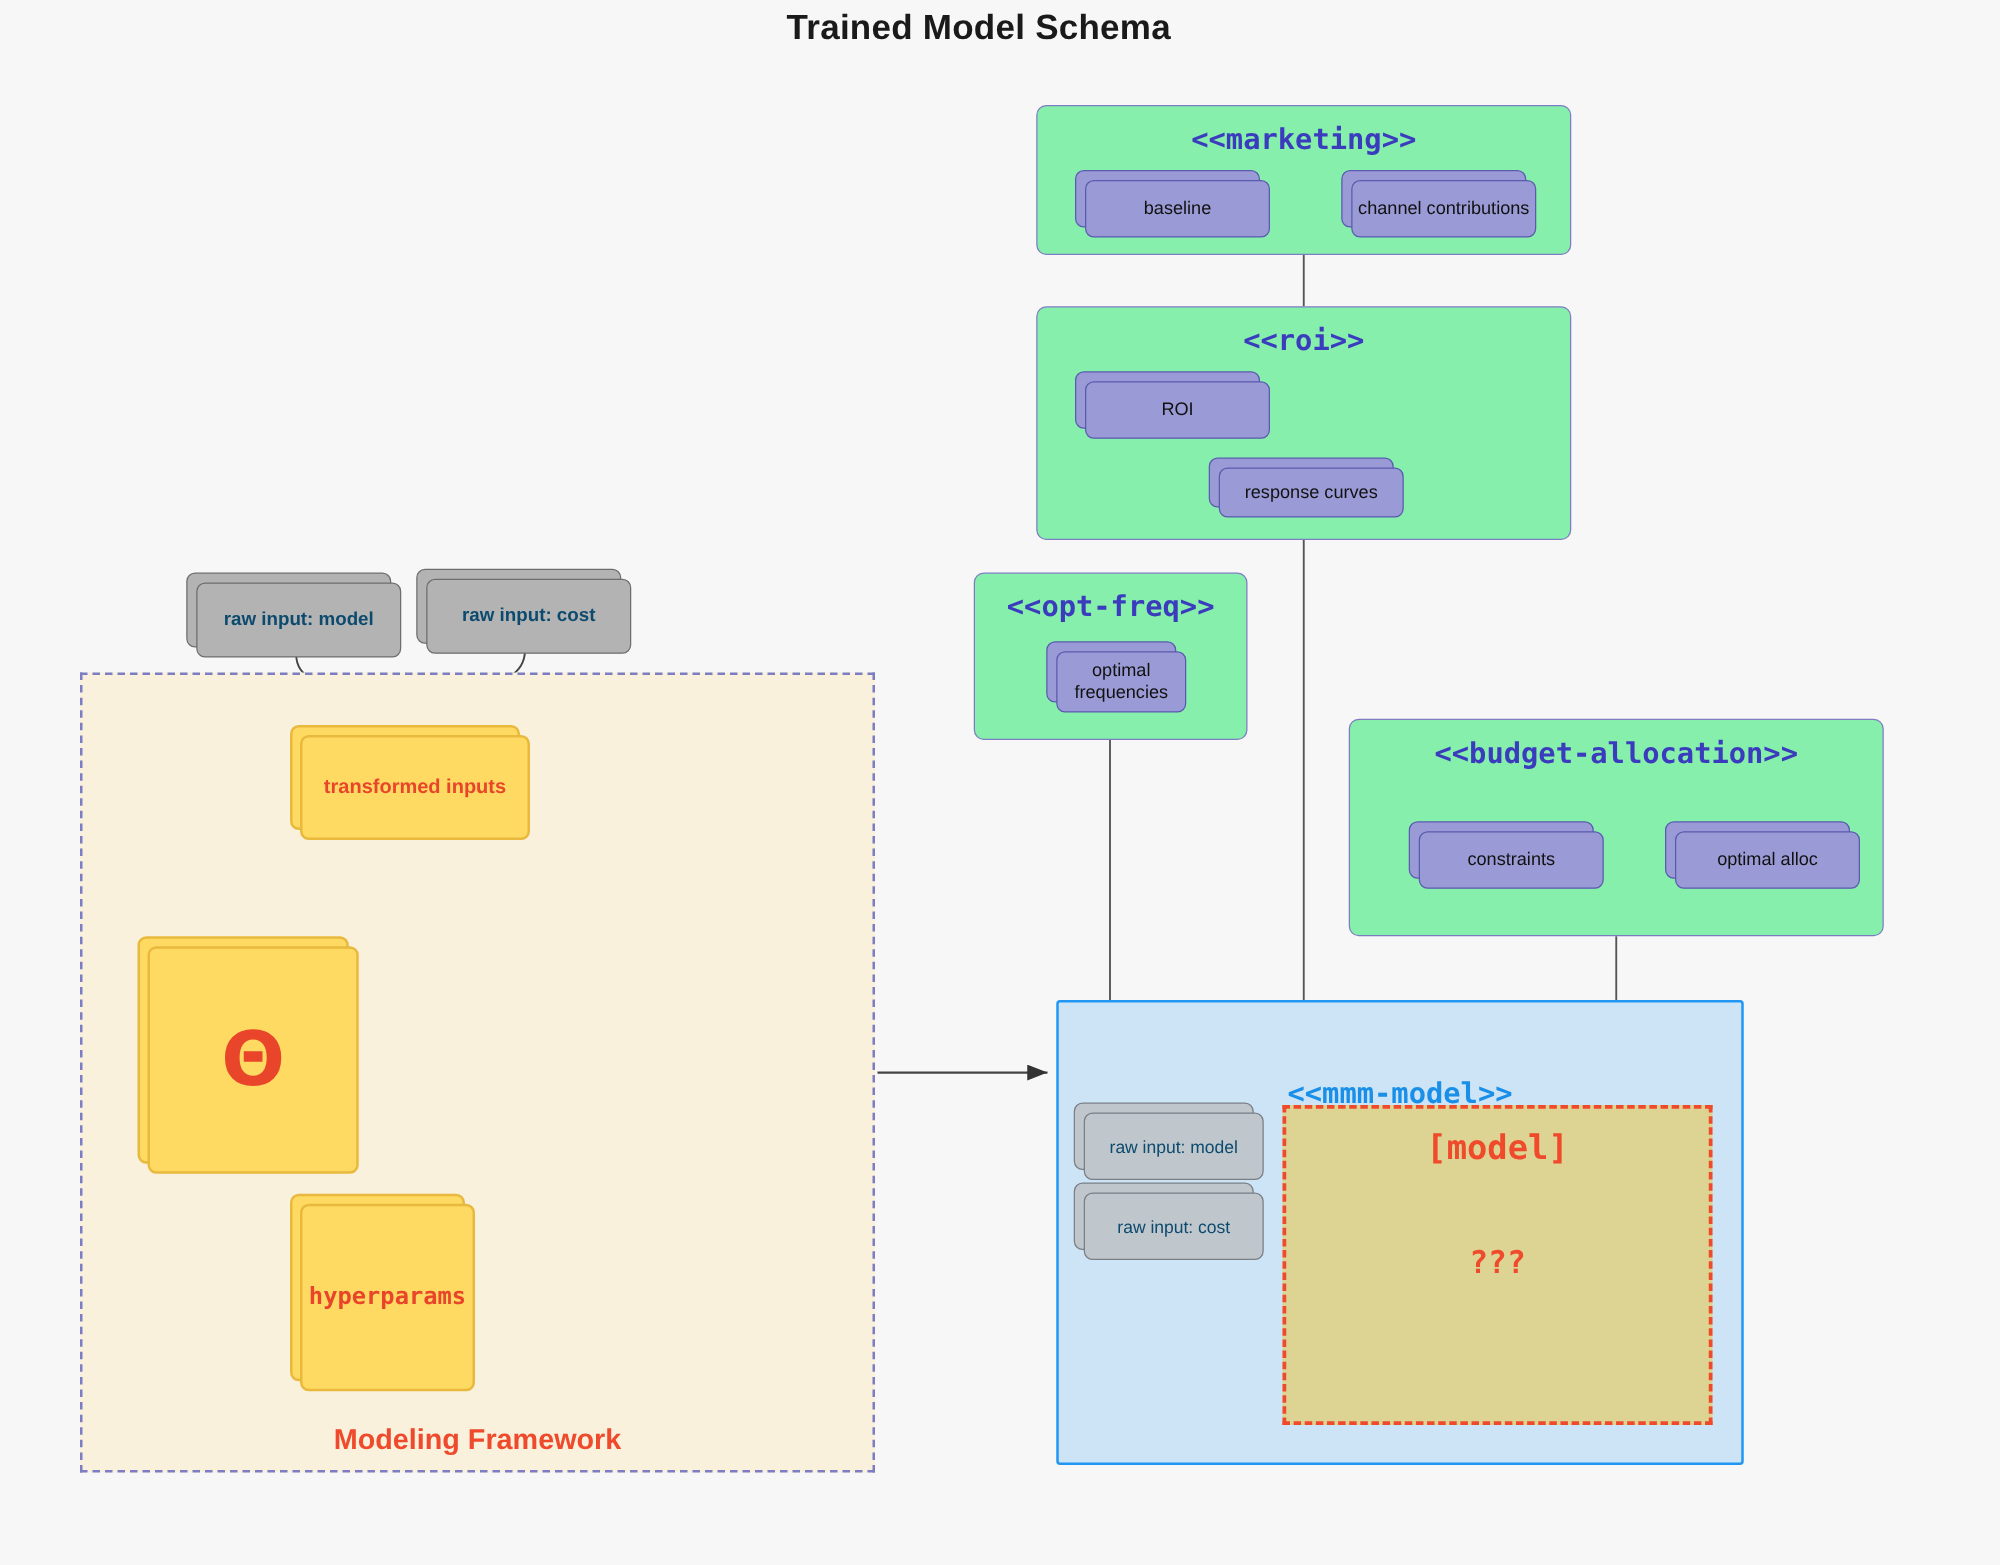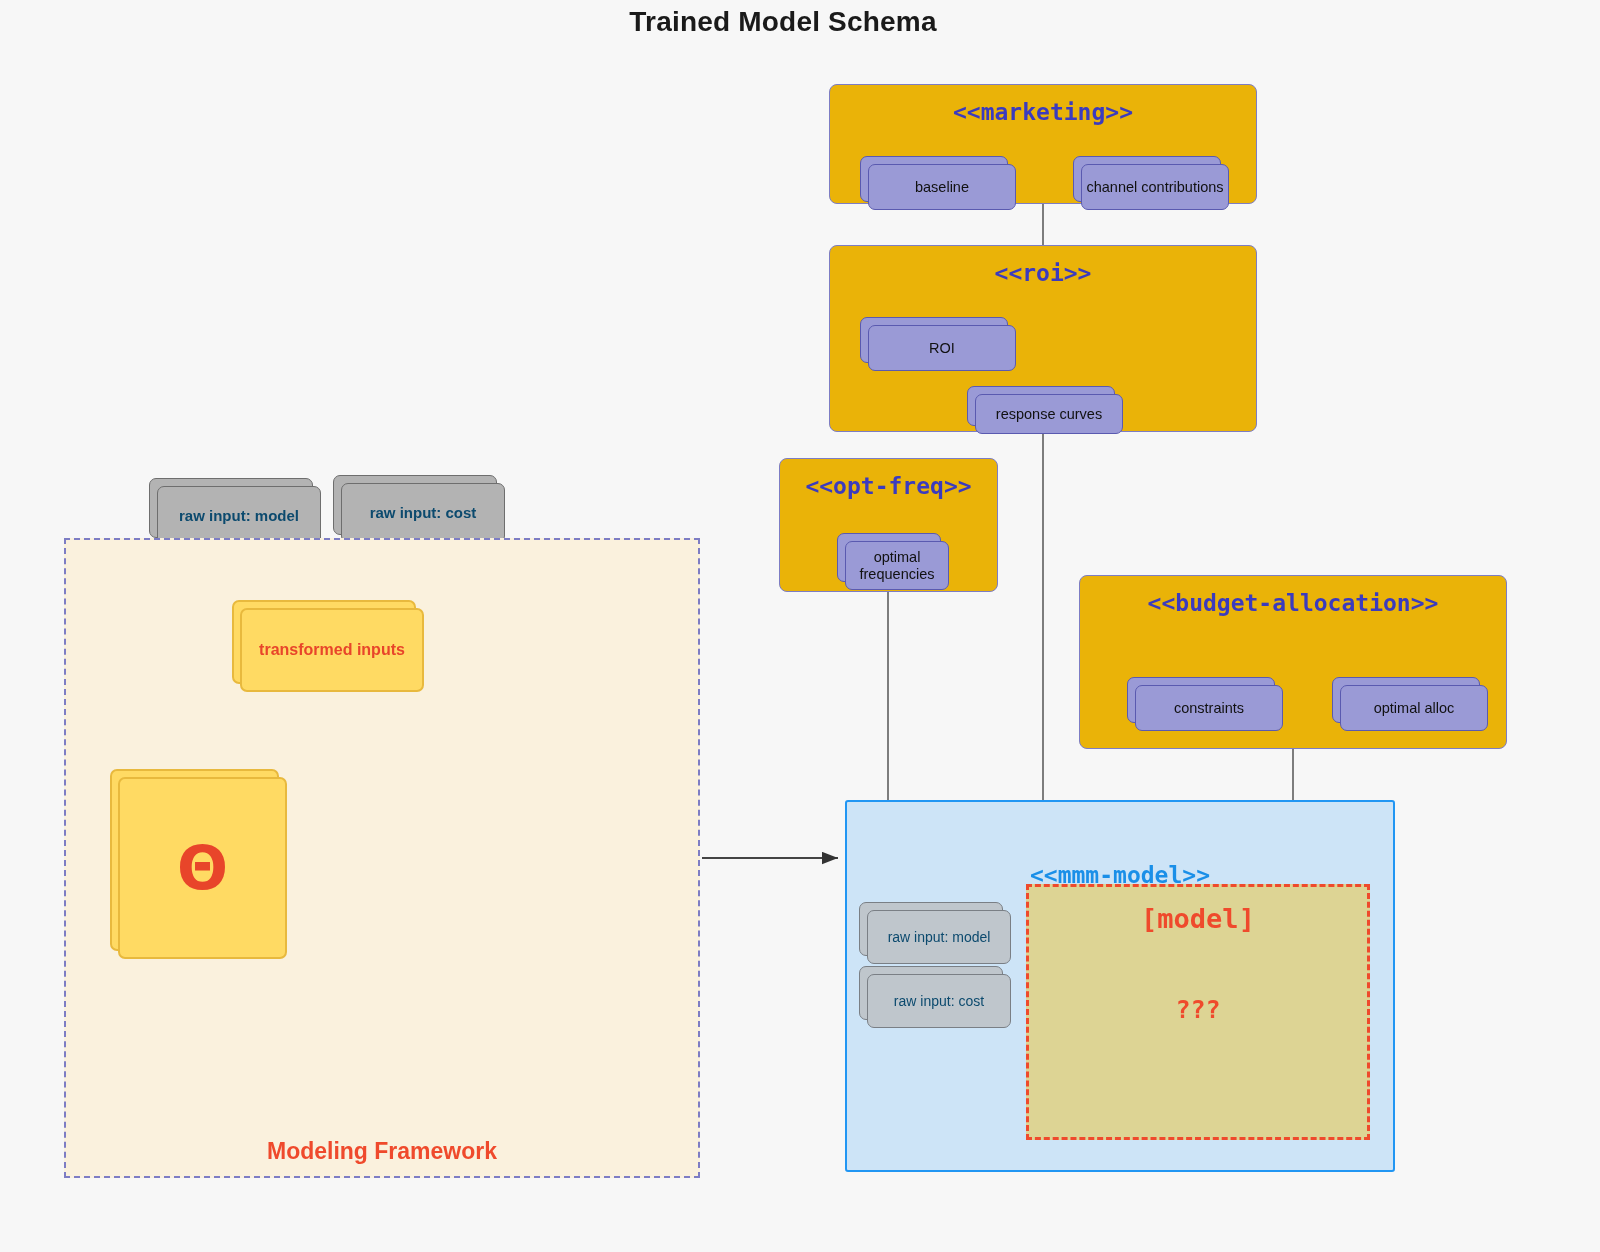--- a/index.html
+++ b/index.html
@@ -34,40 +34,39 @@
   
   #edges {
     position: absolute;
     left: 0; top: 0;
     width: 1600px; height: 1252px;
     pointer-events: none;
   }
   
   .ns-block {
     position: absolute;
-    background: #eab308;
+    background: #86efac;
     border: 1.6px solid #7d7dc4;
     border-radius: 8px;
     box-sizing: border-box;
   }
   .ns-title {
     position: absolute;
     left: 0; right: 0;
     top: 14px;
     text-align: center;
     font-family: "DejaVu Sans Mono", "Liberation Mono", monospace;
     font-weight: bold;
     font-size: 23px;
     color: #3b3bbe;
     letter-spacing: 0px;
   }
   
   .card-stack {
     position: absolute;
-    margin-top: 20px;
   }
   .card-stack .shadow1,
   .card-stack .shadow2 {
     position: absolute;
     box-sizing: border-box;
     border-radius: 7px;
   }
   .card-stack .face {
     position: absolute;
     box-sizing: border-box;
@@ -335,20 +334,24 @@
   <div class="card-stack yellow-card" style="left:232px; top:580px; width:192px; height:92px;">
     <div class="shadow1" style="left:0;top:0;width:184px;height:84px;"></div>
     <div class="face" style="left:8px;top:8px;width:184px;height:84px;">transformed inputs</div>
   </div>
 
   <div class="card-stack yellow-card theta" style="left:110px; top:749px; width:177px; height:190px;">
     <div class="shadow1" style="left:0;top:0;width:169px;height:182px;"></div>
     <div class="face" style="left:8px;top:8px;width:169px;height:182px;">Θ</div>
   </div>
 
+  <div class="card-stack yellow-card mono" style="left:232px; top:955px; width:148px; height:158px;">
+    <div class="shadow1" style="left:0;top:0;width:140px;height:150px;"></div>
+    <div class="face" style="left:8px;top:8px;width:140px;height:150px;">hyperparams</div>
+  </div>
 
 
   <div id="mmm-block">
     <div id="mmm-title">&lt;&lt;mmm-model&gt;&gt;</div>
   </div>
   <div class="card-stack gray-card small" style="left:859px; top:882px; width:152px; height:62px;">
     <div class="shadow1" style="left:0;top:0;width:144px;height:54px;"></div>
     <div class="face" style="left:8px;top:8px;width:144px;height:54px;">raw input: model</div>
   </div>
   <div class="card-stack gray-card small" style="left:859px; top:946px; width:152px; height:62px;">

